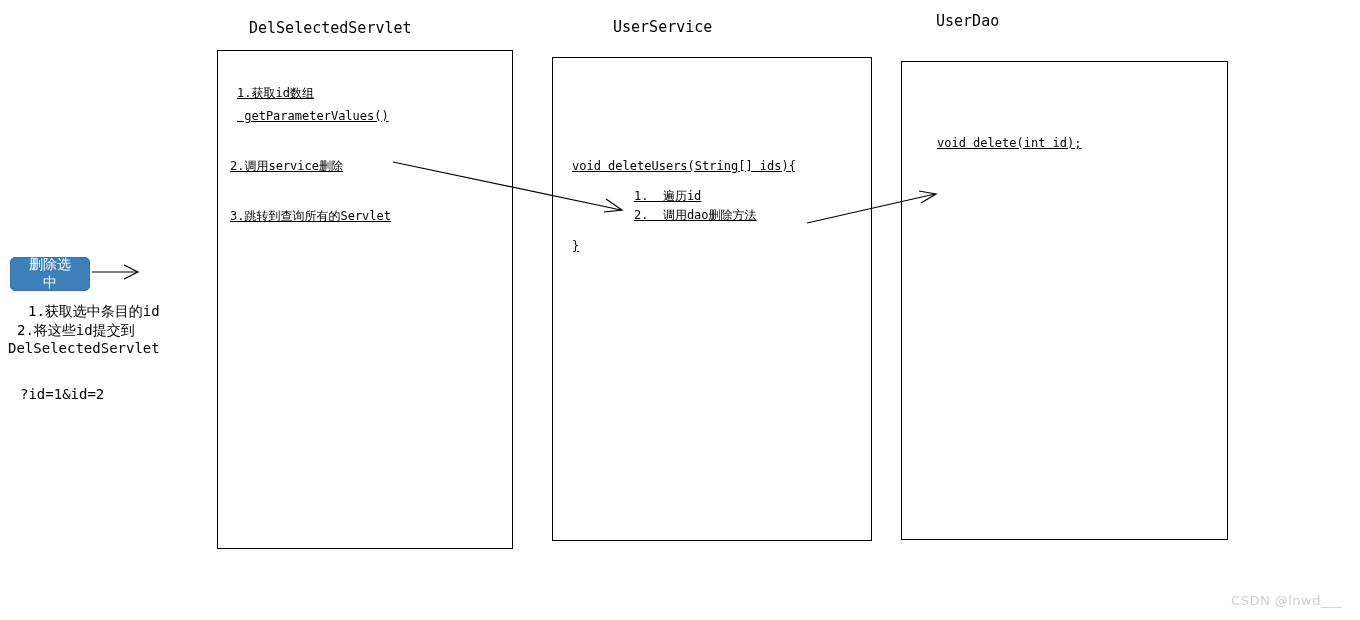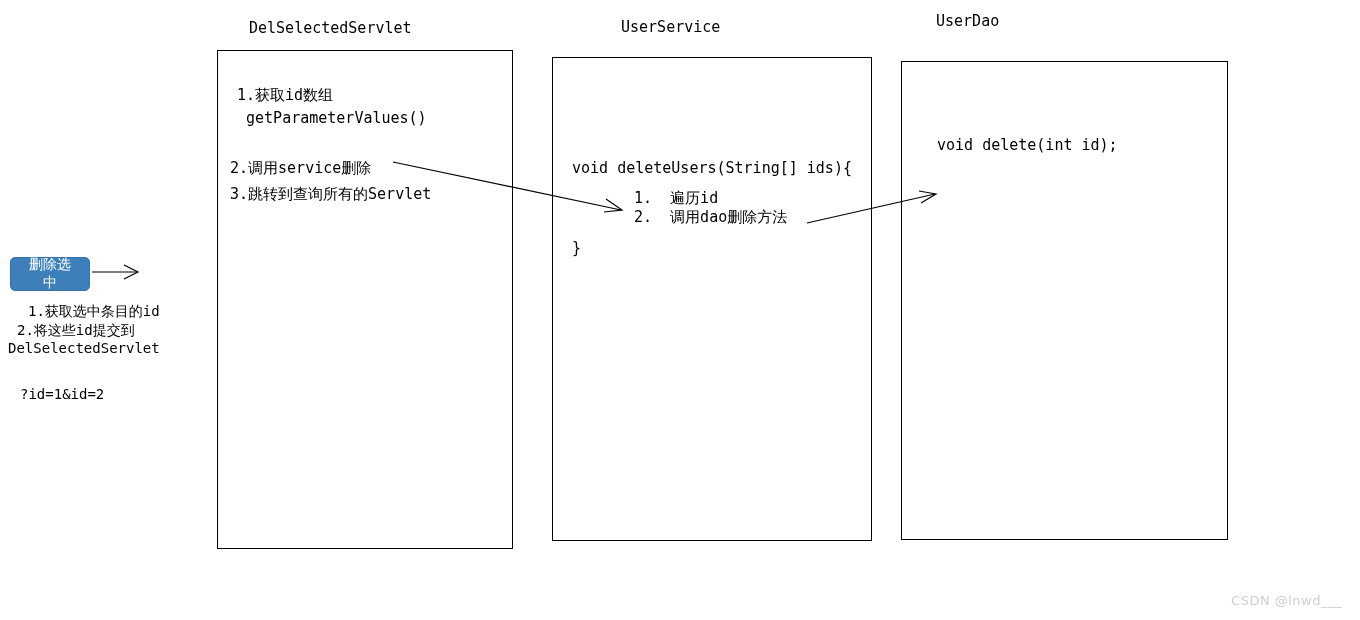--- a/index.html
+++ b/index.html
@@ -82,21 +82,21 @@
     position: absolute;
     right: 18px;
     bottom: 12px;
     font-size: 13px;
     color: #cfcfcf;
     font-family: "DejaVu Sans", "Liberation Sans", sans-serif;
     white-space: pre;
     letter-spacing: 0.5px;
   }
   .txt-14 { font-size: 14px; }
-  .txt-15 { font-size: 15px; }
+  .txt-15 { font-size: 12px; text-decoration: underline; }
 </style>
 </head>
 <body>
 
 <div id="canvas">
 
   <button class="btn-del">删除选中</button>
 
   <div class="abs txt-14" style="left:8px; top:303px;margin-left:20px;">1.获取选中条目的id</div>
 
@@ -109,23 +109,23 @@
   <div class="cls-title" style="left:249px; top:19px;">DelSelectedServlet</div>
 
   <div class="cls-box" style="left:217px; top:50px; width:296px; height:499px;"></div>
 
   <div class="abs txt-15" style="left:237px; top:86px;">1.获取id数组</div>
 
   <div class="abs txt-15" style="left:237px; top:109px;"> getParameterValues()</div>
 
   <div class="abs txt-15" style="left:230px; top:159px;">2.调用service删除</div>
 
-  <div class="abs txt-15" style="left:230px; top:185px;">3.跳转到查询所有的Servlet</div>
+  <div class="abs txt-15" style="left:230px; top:209px;">3.跳转到查询所有的Servlet</div>
 
-  <div class="cls-title" style="left:613px; top:18px;margin-left:8px;">UserService</div>
+  <div class="cls-title" style="left:613px; top:18px;">UserService</div>
 
   <div class="cls-box" style="left:552px; top:57px; width:320px; height:484px;"></div>
 
   <div class="abs txt-15" style="left:572px; top:159px;">void deleteUsers(String[] ids){</div>
 
   <div class="abs txt-15" style="left:634px; top:189px;">1.  遍历id</div>
 
   <div class="abs txt-15" style="left:634px; top:208px;">2.  调用dao删除方法</div>
 
   <div class="abs txt-15" style="left:572px; top:239px;">}</div>

